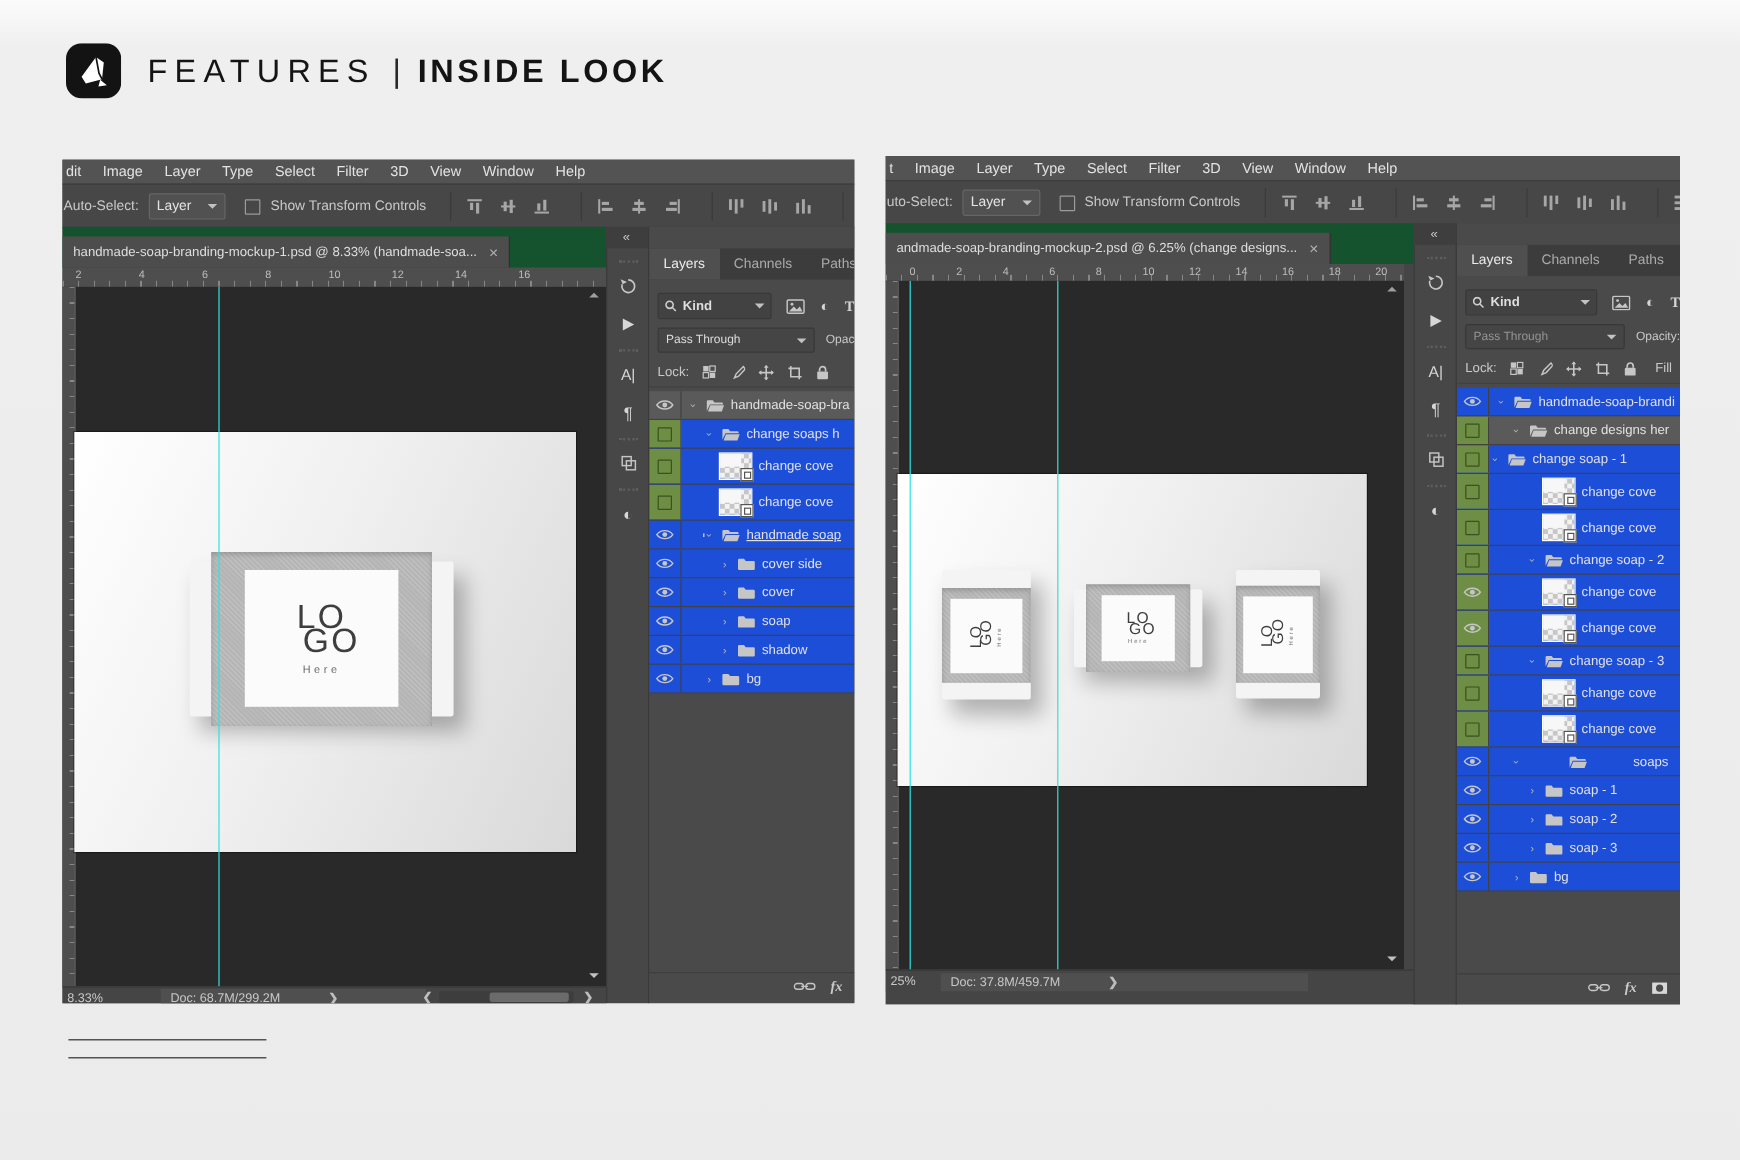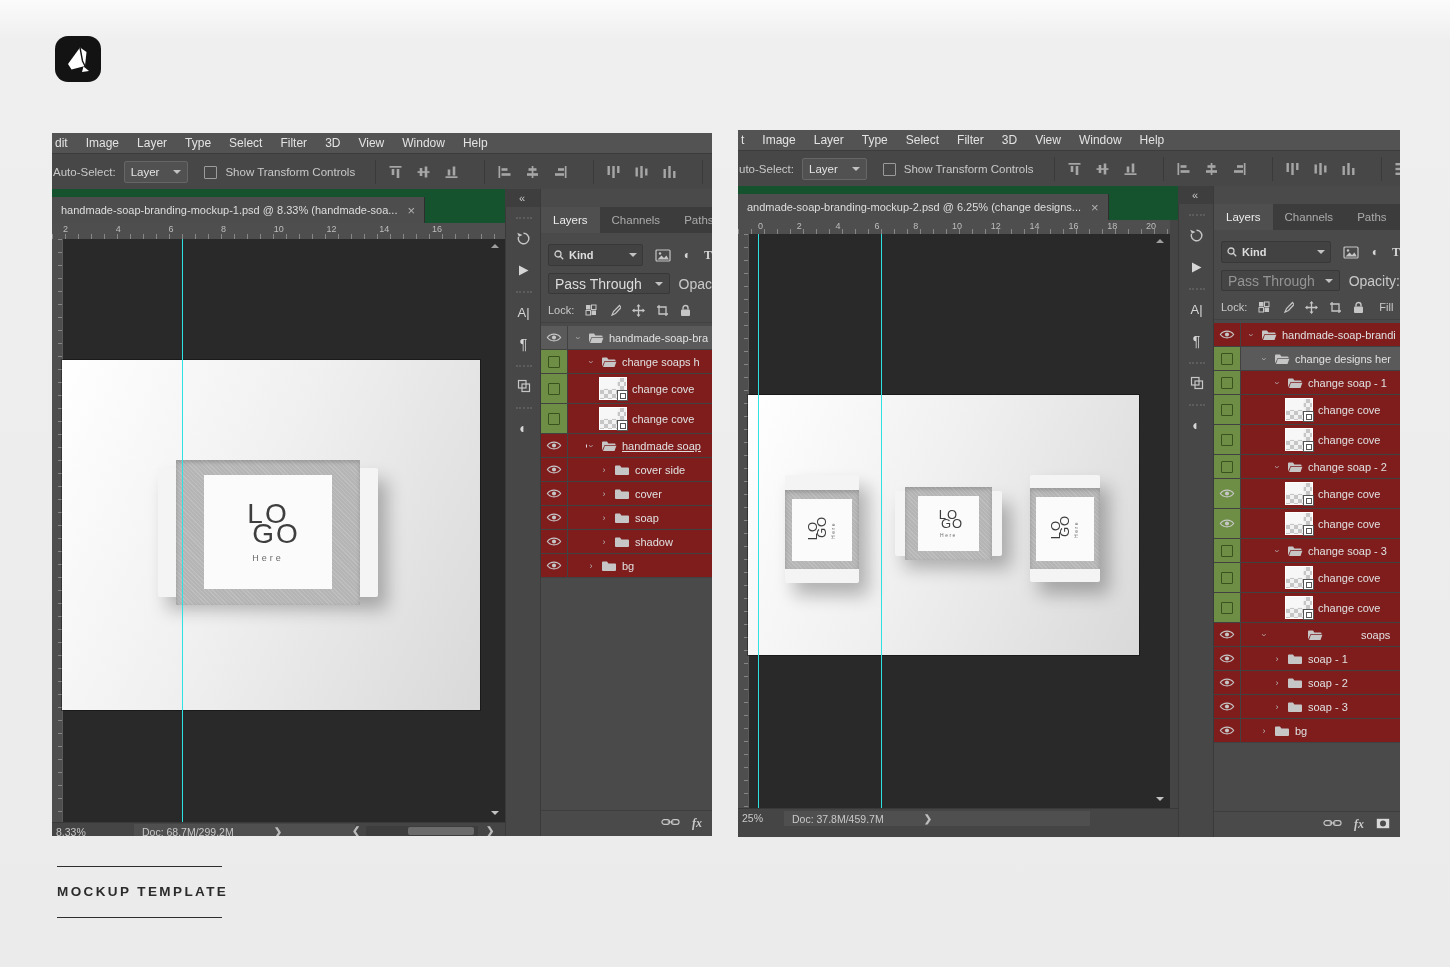--- a/index.html
+++ b/index.html
@@ -73,32 +73,32 @@
   .lpanel{position:absolute;background:#4a4a4a;border-left:1px solid #3a3a3a;overflow:hidden;}
   .ptabs{position:absolute;left:0;right:0;top:18px;height:26px;background:#3c3c3c;display:flex;font-size:11.5px;}
   .ptab{padding:0 12px;line-height:26px;color:#ababab;}
   .ptab.on{background:#4f4f4f;color:#ececec;}
   .pkind{position:absolute;left:0;right:0;top:52px;height:28px;display:flex;align-items:center;}
   .kindbox{margin-left:7px;width:104px;height:20px;background:#424242;border:1px solid #383838;
     border-radius:2px;display:flex;align-items:center;font-size:11px;font-weight:700;color:#dedede;
     padding:0 5px;gap:5px;}
   .kindbox .sp{flex:1;}
   .pficons{display:flex;align-items:center;gap:13px;margin-left:12px;color:#d5d5d5;font-size:12px;}
-  .pblend{position:absolute;left:0;right:0;top:82px;height:25px;display:flex;align-items:center;font-size:14px;}
+  .pblend{position:absolute;left:0;right:0;top:82px;height:25px;display:flex;align-items:center;font-size:10px;}
   .blendbox{margin-left:7px;width:146px;height:19px;background:#454545;border:1px solid #383838;
     border-radius:2px;display:flex;align-items:center;justify-content:space-between;
     padding:0 6px;color:#dcdcdc;}
   .blendbox.dim{color:#949494;}
   .opac{margin-left:9px;color:#c9c9c9;white-space:nowrap;}
   .plock{position:absolute;left:0;right:0;top:109px;height:24px;display:flex;align-items:center;
     font-size:11px;color:#c9c9c9;padding-left:7px;gap:11px;border-bottom:1px solid #414141;}
   .plock svg{flex:0 0 auto;}
   .filltxt{margin-left:4px;white-space:nowrap;}
   .llist{position:absolute;left:0;right:0;top:137px;}
-  .lrow{display:flex;align-items:center;background:#7f1d1d;border-bottom:1px solid #414141;
+  .lrow{display:flex;align-items:center;background:#1d4ed8;border-bottom:1px solid #414141;
     font-size:11px;color:#e0e0e0;overflow:hidden;}
   .lrow.sel{background:#5a5a5a;}
   .vis{width:26px;align-self:stretch;border-right:1px solid #414141;display:flex;
     align-items:center;justify-content:center;flex:0 0 auto;}
   .vis.green{background:#6d8e44;}
   .visbox{width:10px;height:10px;border:1.5px solid rgba(42,62,16,.75);border-radius:1px;}
   .lbody{display:flex;align-items:center;gap:5px;white-space:nowrap;}
   .twist{width:10px;color:#b9b9b9;font-size:9px;text-align:center;flex:0 0 auto;}
   .twist.open{transform:rotate(90deg);}
   .thumb{width:26px;height:21px;border:1px solid #fff;position:relative;flex:0 0 auto;
@@ -133,20 +133,23 @@
 </head>
 <body>
 
 <div class="hdr">
   <svg class="hdr-logo" viewBox="0 0 46 46">
     <rect width="46" height="46" rx="13" fill="#131313"></rect>
     <path d="M13 28 L25 11.5 L31.5 16 L30 30 L16.5 33.5 Z" fill="#ffffff"></path>
     <path d="M25 11.5 L27.5 25 L30 30" stroke="#131313" stroke-width="1.4" fill="none"></path>
     <path d="M28.5 30.5 l5.5 4.5 l-7 1 Z" fill="#ffffff"></path>
   </svg>
+  <div class="hdr-title">
+    <span>FEATURES</span><span class="sep" style="margin:0 14px;">|</span><span class="bold">INSIDE LOOK</span>
+  </div>
 </div>
 
 <div class="ps" style="left:52px;top:133px;width:660px;height:703px;">
   <div class="menubar">
       <span class="mitem">dit</span>
       <span class="mitem">Image</span>
       <span class="mitem">Layer</span>
       <span class="mitem">Type</span>
       <span class="mitem">Select</span>
       <span class="mitem">Filter</span>
@@ -831,21 +834,21 @@
                 <path d="M3.9 5.8 H15.4 L13.5 11 H2 Z" fill="#c6c6c6"></path>
               </svg>
             </span>
             <span>change designs her</span>
           </div>
         </div>
         <div class="lrow" style="height: 23px;">
           <div class="vis green">
             <span class="visbox"></span>
           </div>
-          <div class="lbody" style="padding-left: 31px;">
+          <div class="lbody" style="">
             <span class="twist open">›</span>
             <span>
               <svg width="16" height="12" viewBox="0 0 16 12">
                 <path d="M1 2.6 a1 1 0 0 1 1-1 h4 l1.4 1.8 h6.1 a1 1 0 0 1 1 1 V5 H3.6 L1 10.5 Z" fill="#c6c6c6"></path>
                 <path d="M3.9 5.8 H15.4 L13.5 11 H2 Z" fill="#c6c6c6"></path>
               </svg>
             </span>
             <span>change soap - 1</span>
           </div>
         </div>
@@ -1053,16 +1056,15 @@
             <circle cx="7" cy="5.5" r="3" fill="#4a4a4a"></circle>
           </svg>
         </span>
       </div>
   </div>
 </div>
 
 <div class="cap">
   <div class="rule"></div>
   <div class="txt">
-    <div>MOCKUP TEMPLATE</div>
   </div>
   <div class="rule"></div>
 </div>
 
 </body></html>

